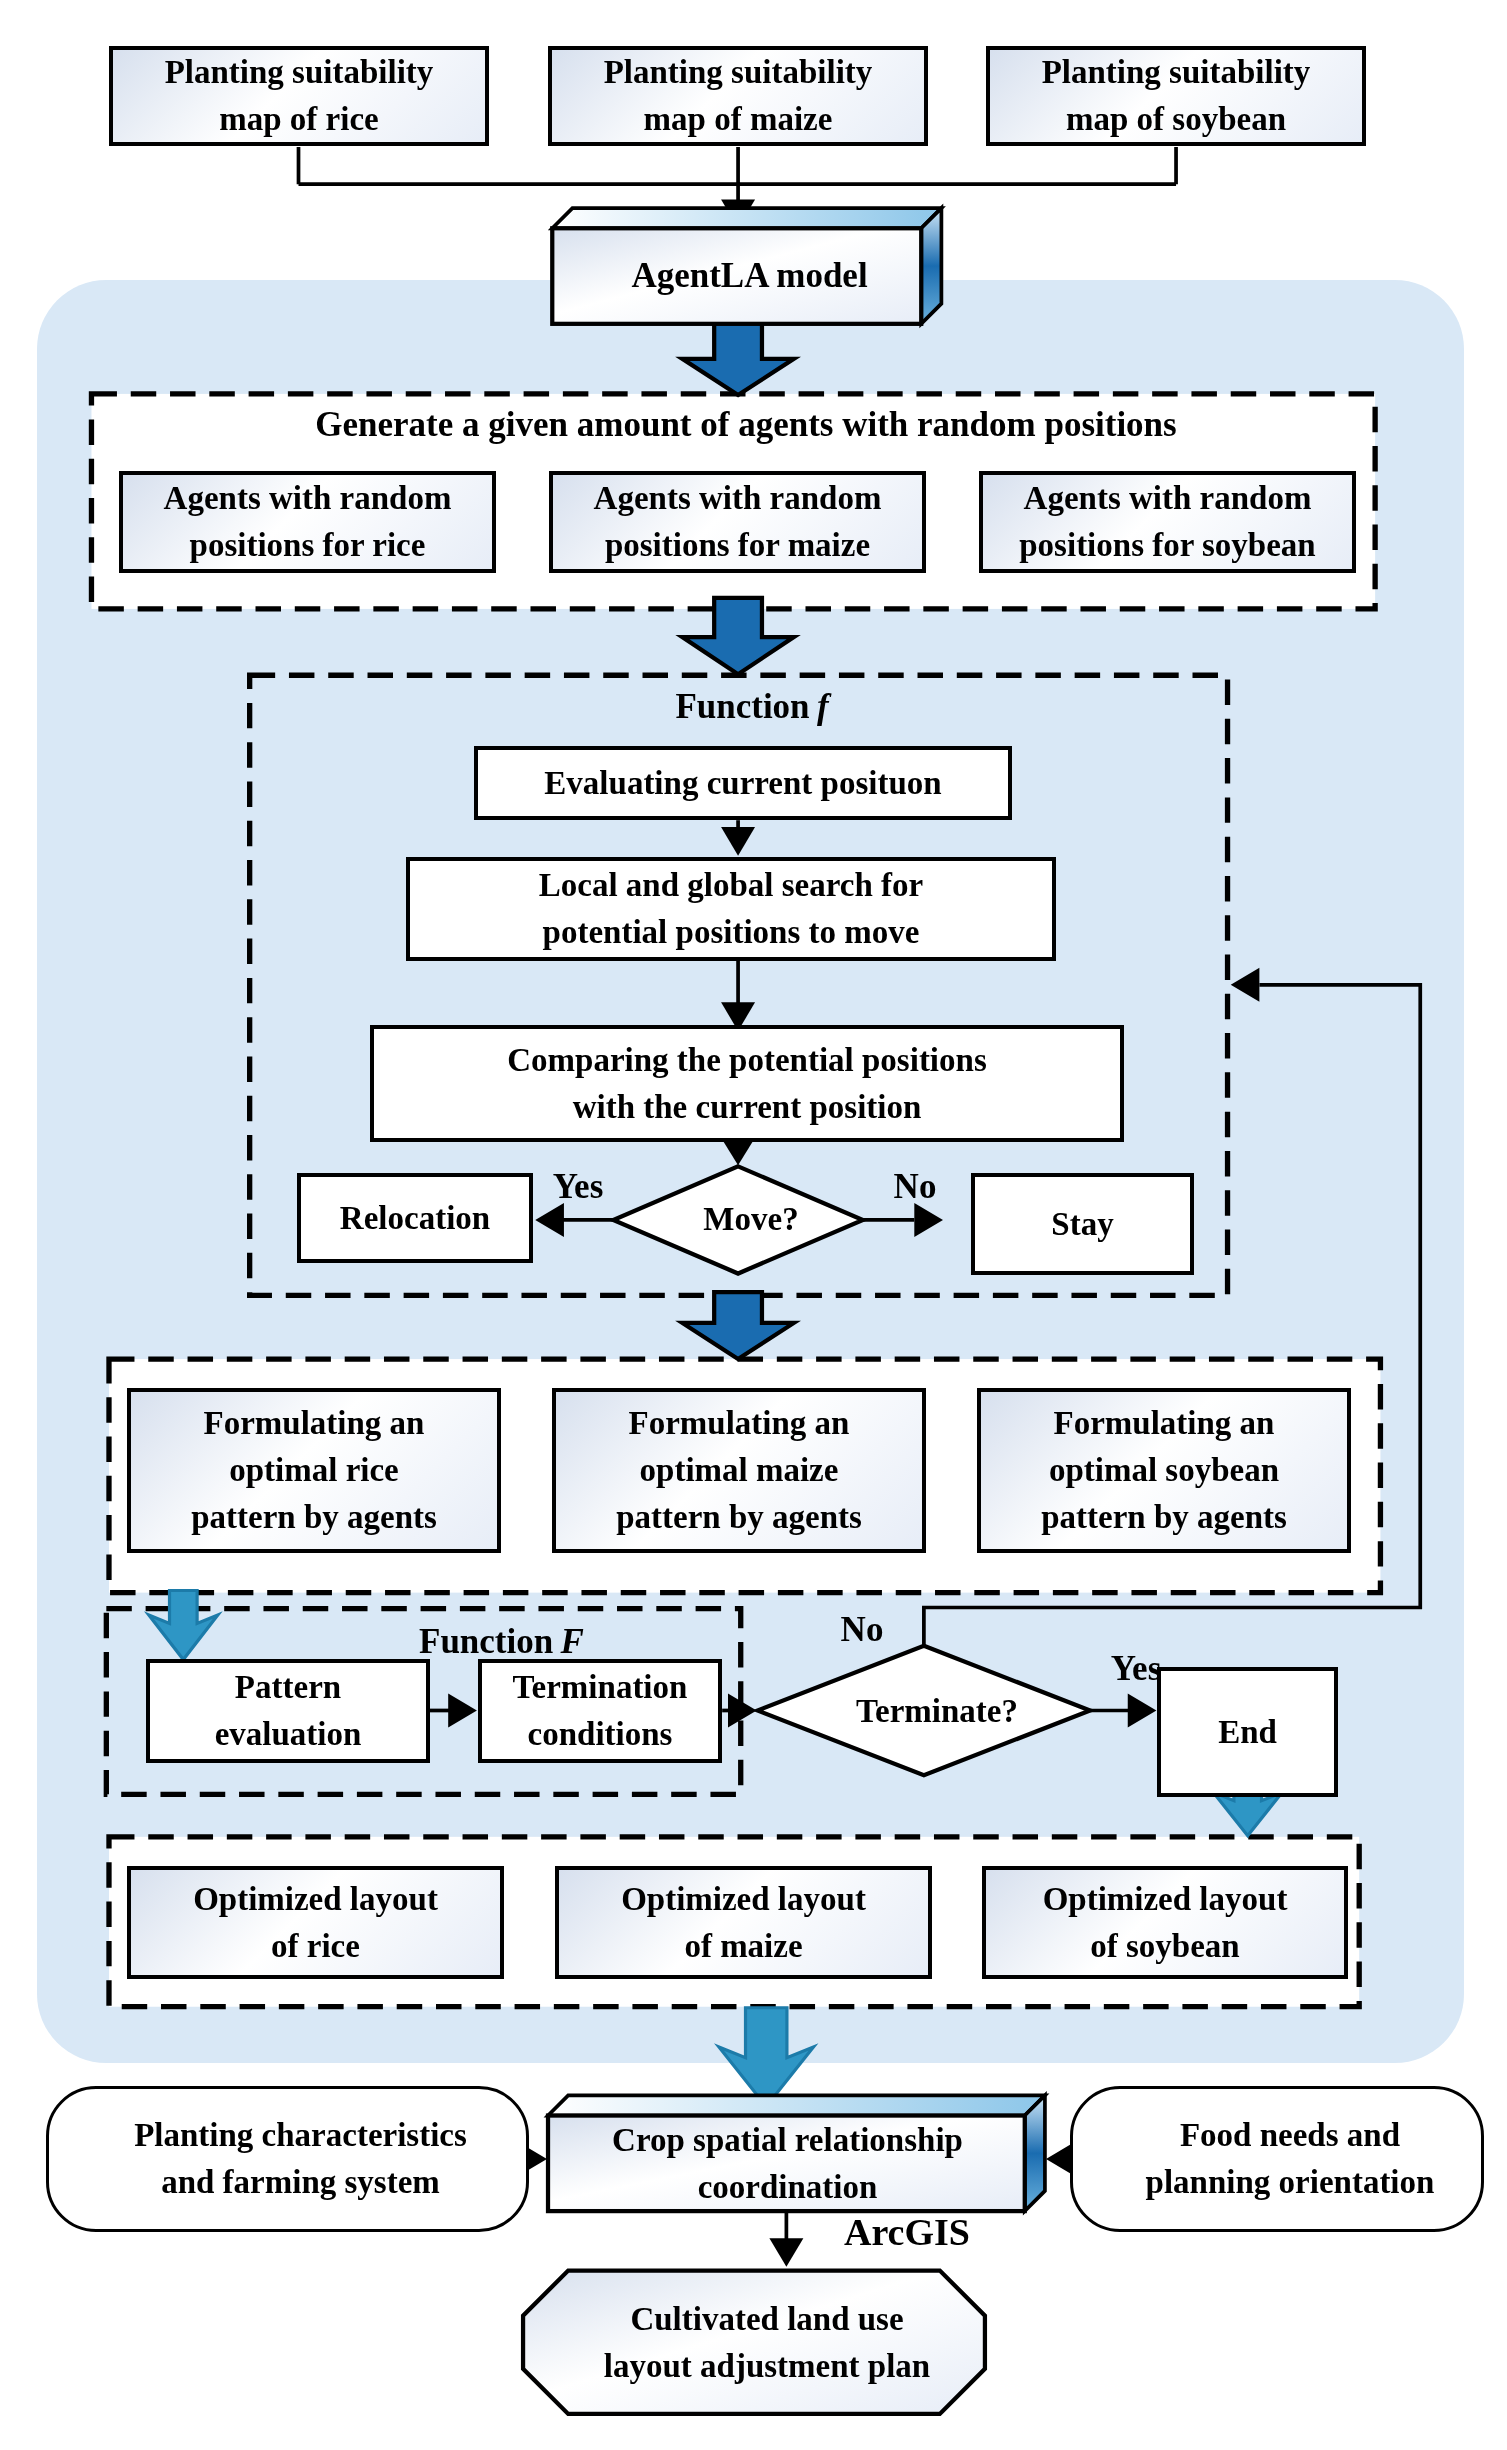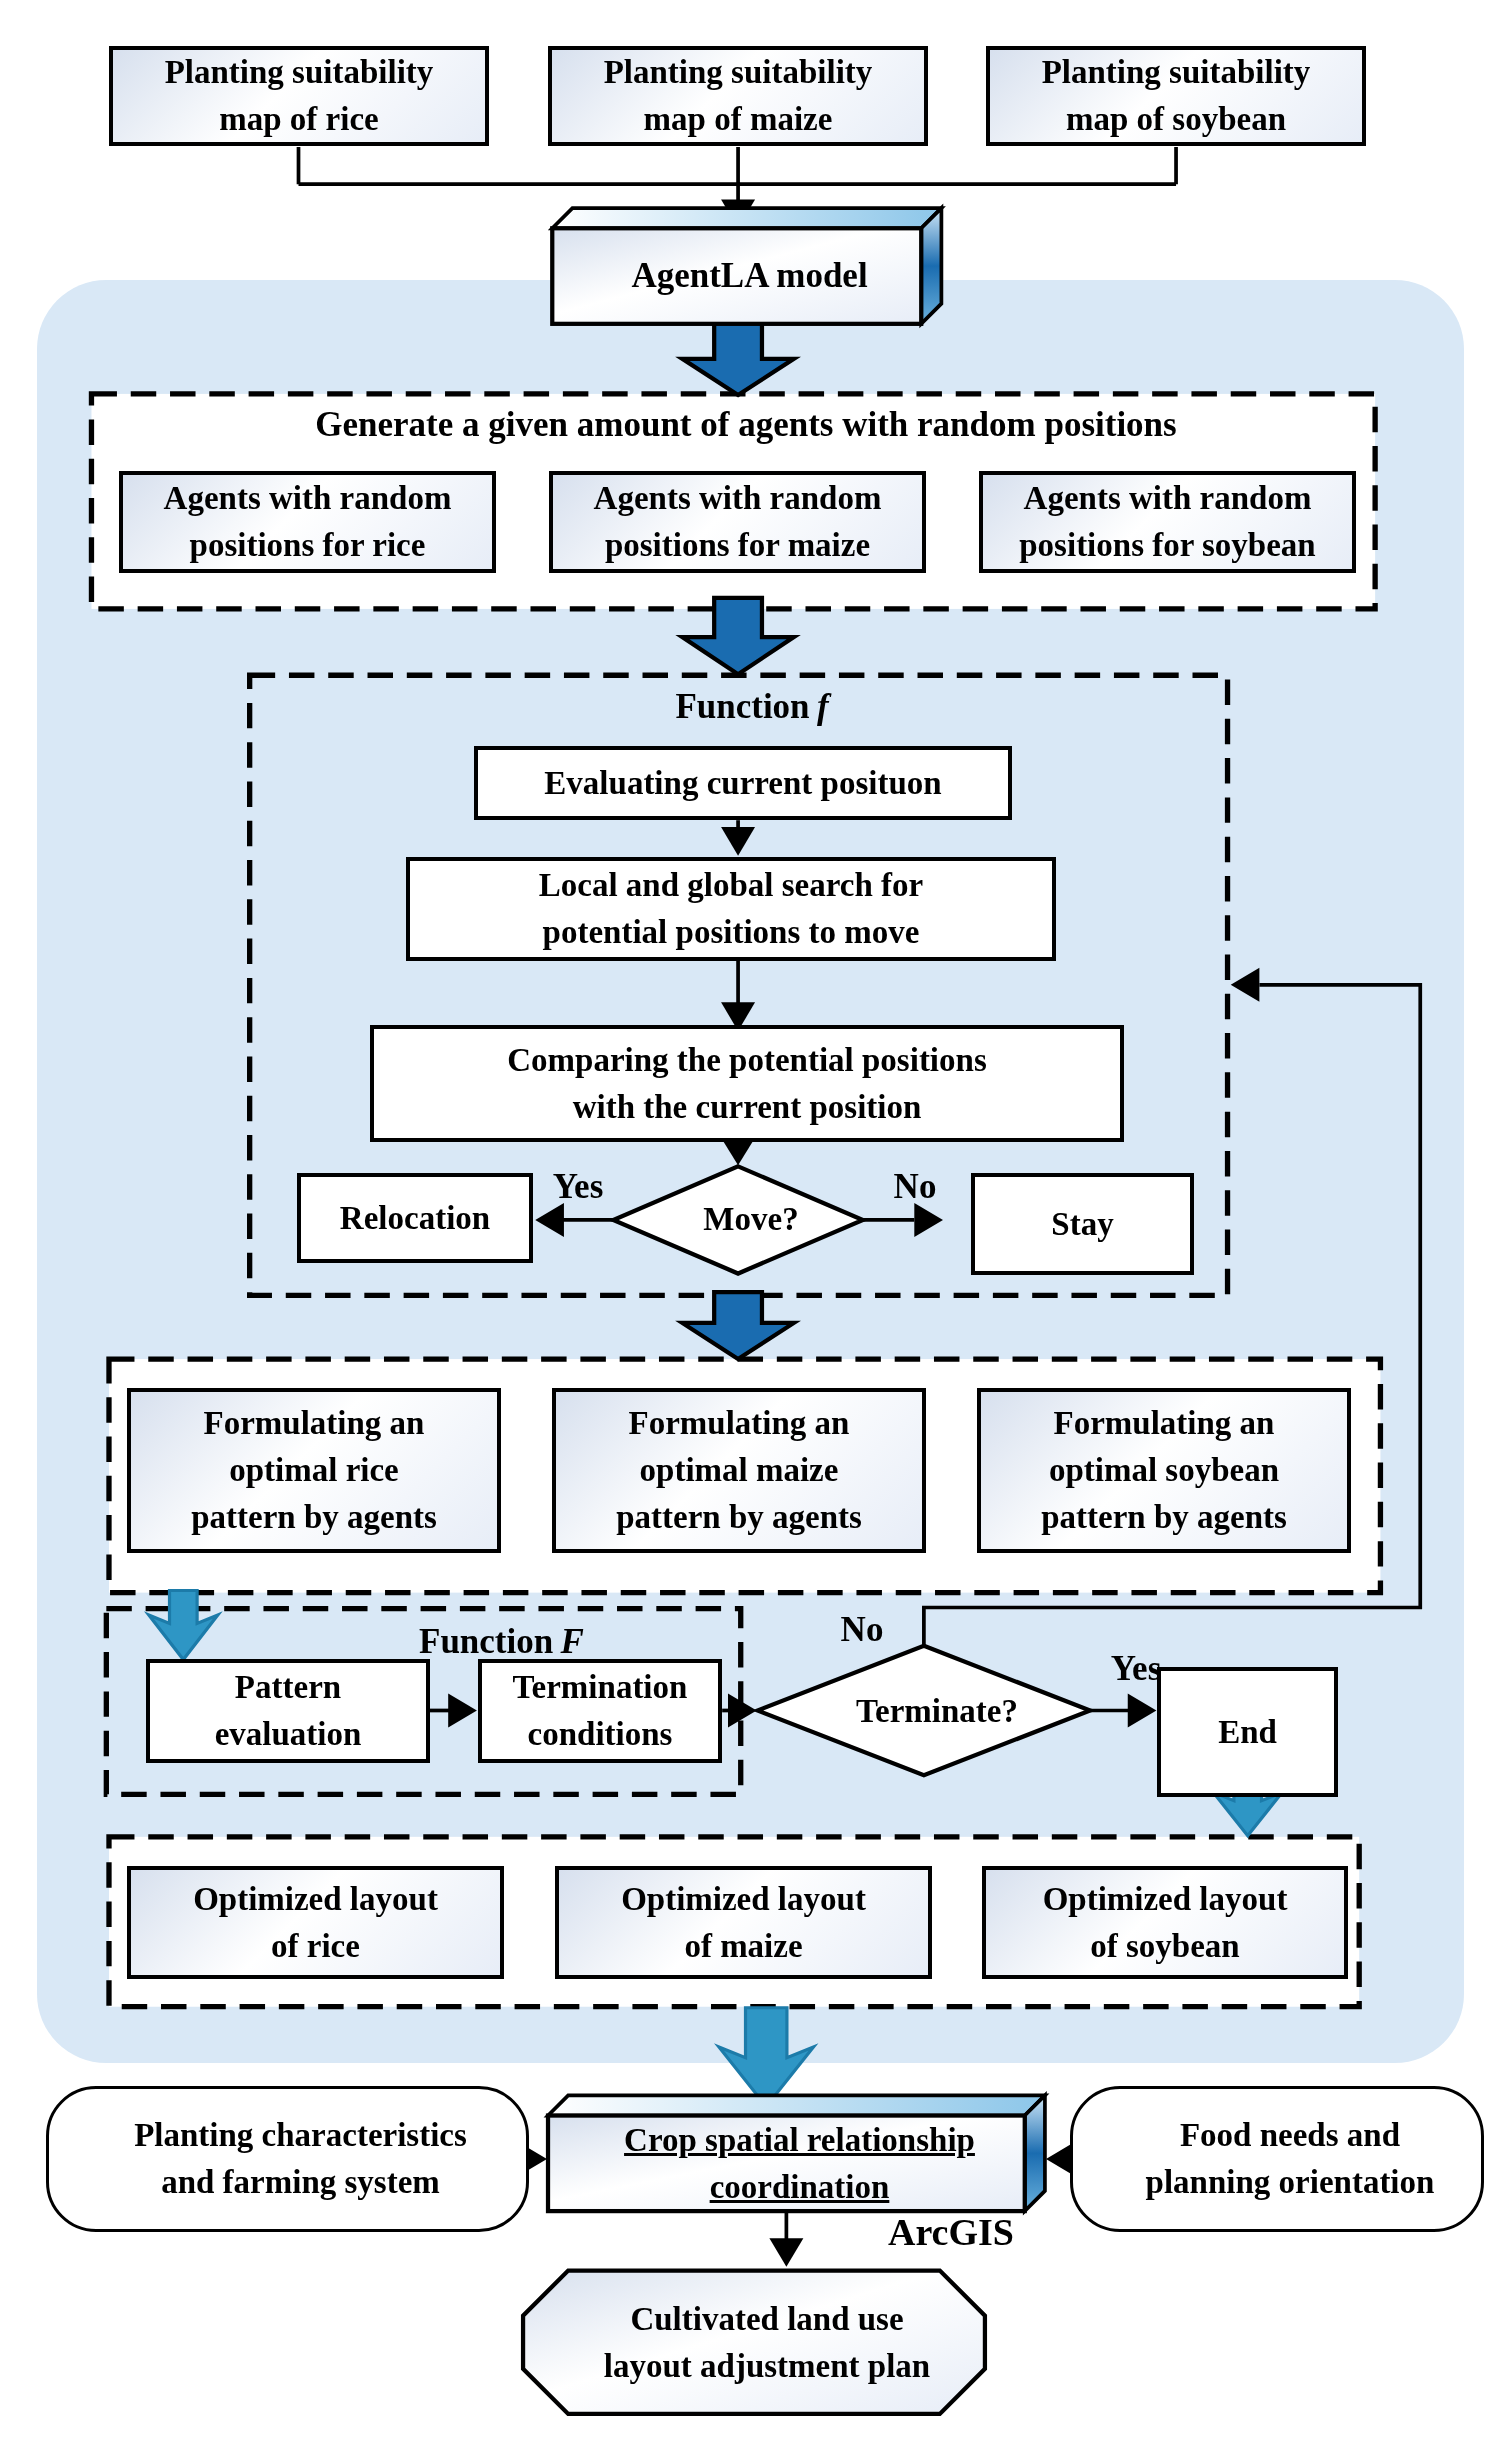--- a/index.html
+++ b/index.html
@@ -173,24 +173,24 @@
 
   <div class="lbl box grad" style="left:127px;top:1866px;width:377px;height:113px;">Optimized layout
 of rice</div>
   <div class="lbl box grad" style="left:555px;top:1866px;width:377px;height:113px;">Optimized layout
 of maize</div>
   <div class="lbl box grad" style="left:982px;top:1866px;width:366px;height:113px;">Optimized layout
 of soybean</div>
 
   <div class="lbl round" style="left:46px;top:2086px;width:483px;height:146px;">Planting characteristics
 and farming system</div>
-  <div class="lbl" style="left:548px;top:2116px;width:477px;height:96px;text-decoration:underline;">Crop spatial relationship
+  <div class="lbl" style="left:536px;top:2116px;width:477px;height:96px;">Crop spatial relationship
 coordination</div>
   <div class="lbl round" style="left:1070px;top:2086px;width:414px;height:146px;">Food needs and
 planning orientation</div>
 
-  <div class="lbl arcgis" style="left:818px;top:2209px;width:223px;height:48px;margin-left:44px;">ArcGIS</div>
+  <div class="lbl arcgis" style="left:818px;top:2209px;width:223px;height:48px;">ArcGIS</div>
 
   <div class="lbl" style="left:523px;top:2271px;width:462px;height:143px;">Cultivated land use
 layout adjustment plan</div>
 
 </div>
 
 
 </body></html>

